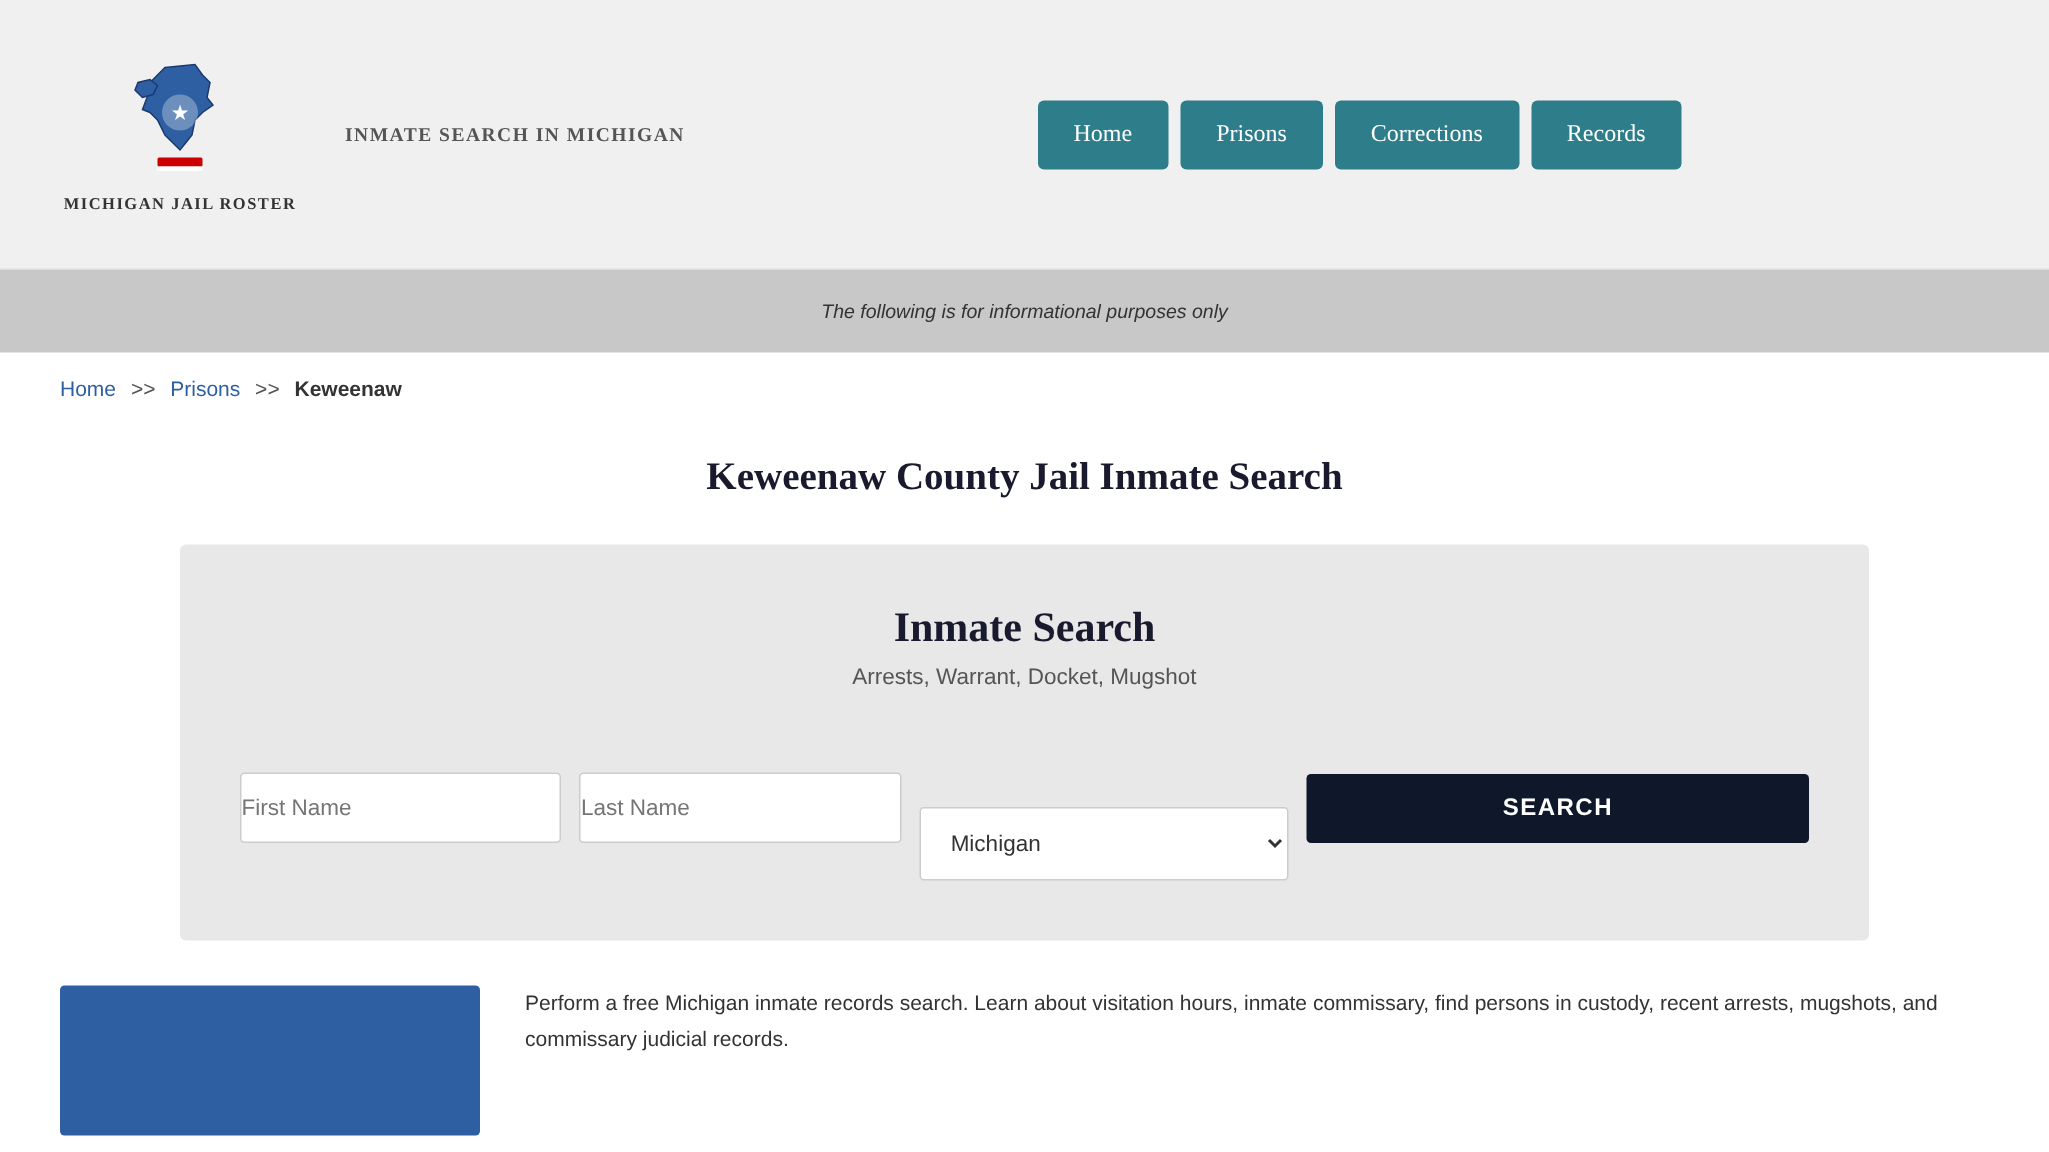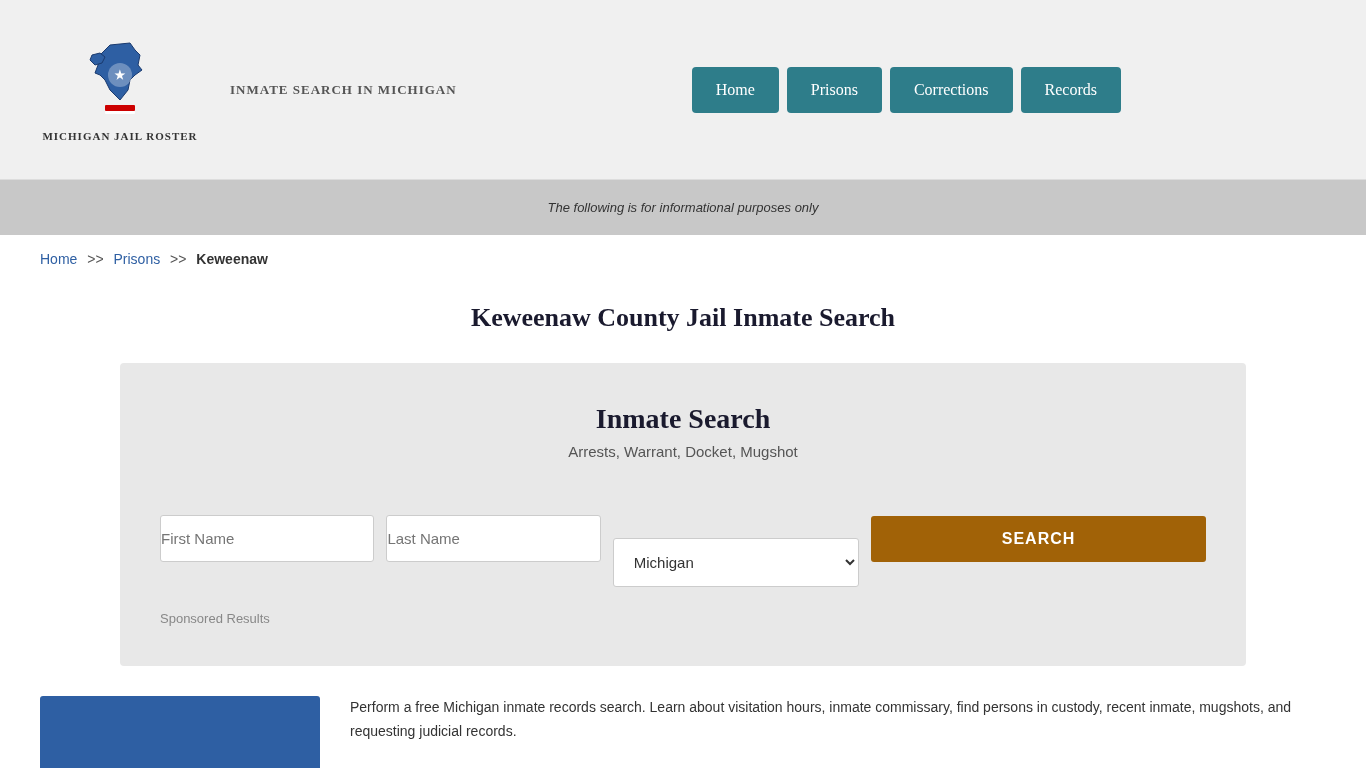--- a/index.html
+++ b/index.html
@@ -168,21 +168,21 @@
       font-size: 15px;
       border: 1px solid #ccc;
       border-radius: 3px;
       font-family: Arial, sans-serif;
       color: #333;
       background: #fff;
       cursor: pointer;
       margin-top: 48px;
     }
     .search-submit-btn {
-      background: #a16207;
+      background: #0f172a;
       color: #fff;
       border: none;
       padding: 14px 40px;
       font-size: 16px;
       font-weight: bold;
       font-family: Arial, sans-serif;
       letter-spacing: 1px;
       cursor: pointer;
       border-radius: 3px;
       flex: 1.2;
@@ -269,19 +269,18 @@
   <h2 class="search-box-title">Inmate Search</h2>
   <p class="search-box-subtitle">Arrests, Warrant, Docket, Mugshot</p>
   <div class="search-form">
     <input type="text" placeholder="First Name" style="">
     <input type="text" placeholder="Last Name" style="">
     <select>
       <option>Michigan</option>
     </select>
     <button class="search-submit-btn">SEARCH</button>
   </div>
-  <div class="sponsored-results">Sponsored Results</div>
 </div>
 
 <div class="bottom-section">
   <div class="bottom-image"></div>
-  <p class="bottom-text">Perform a free Michigan inmate records search. Learn about visitation hours, inmate commissary, find persons in custody, recent inmate, mugshots, and requesting judicial records.</p>
+  <p class="bottom-text">Perform a free Michigan inmate records search. Learn about visitation hours, inmate commissary, find persons in custody, recent arrests, mugshots, and commissary judicial records.</p>
 </div>
 
 </body></html>

